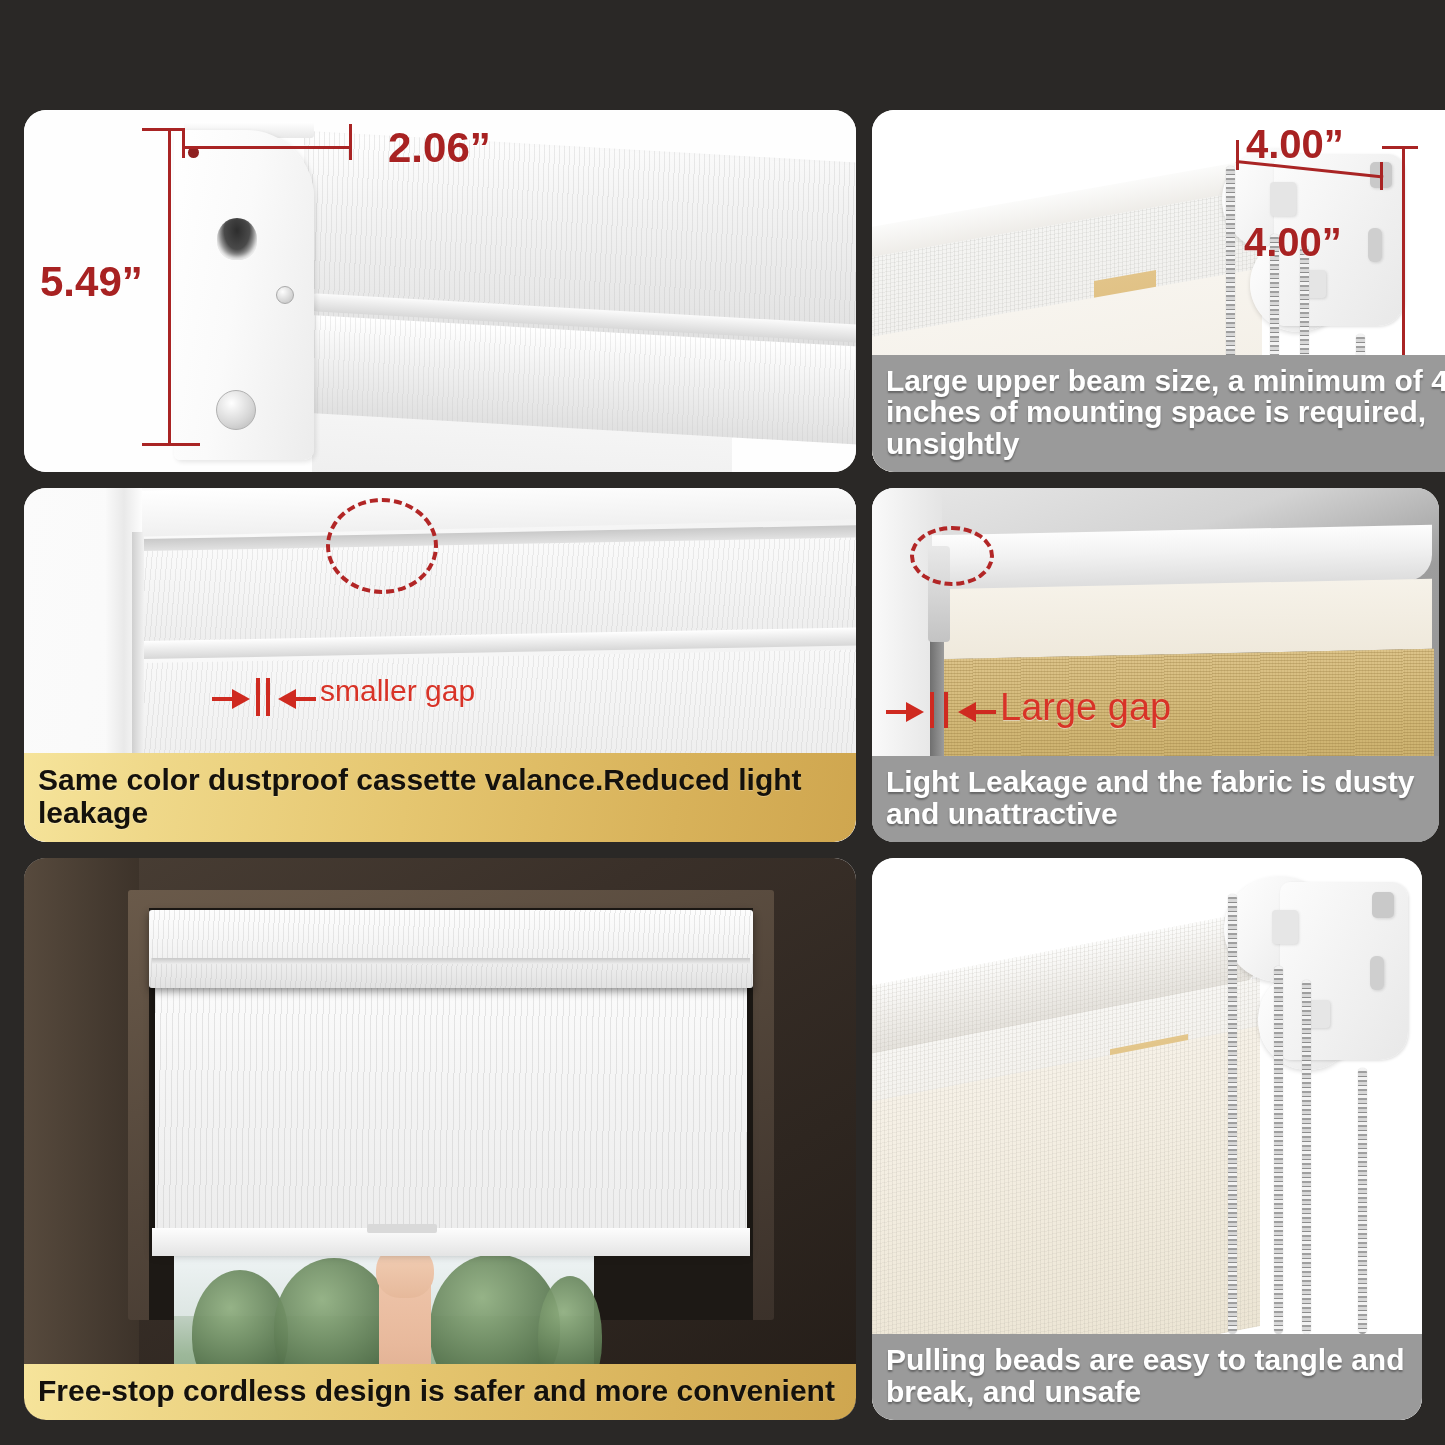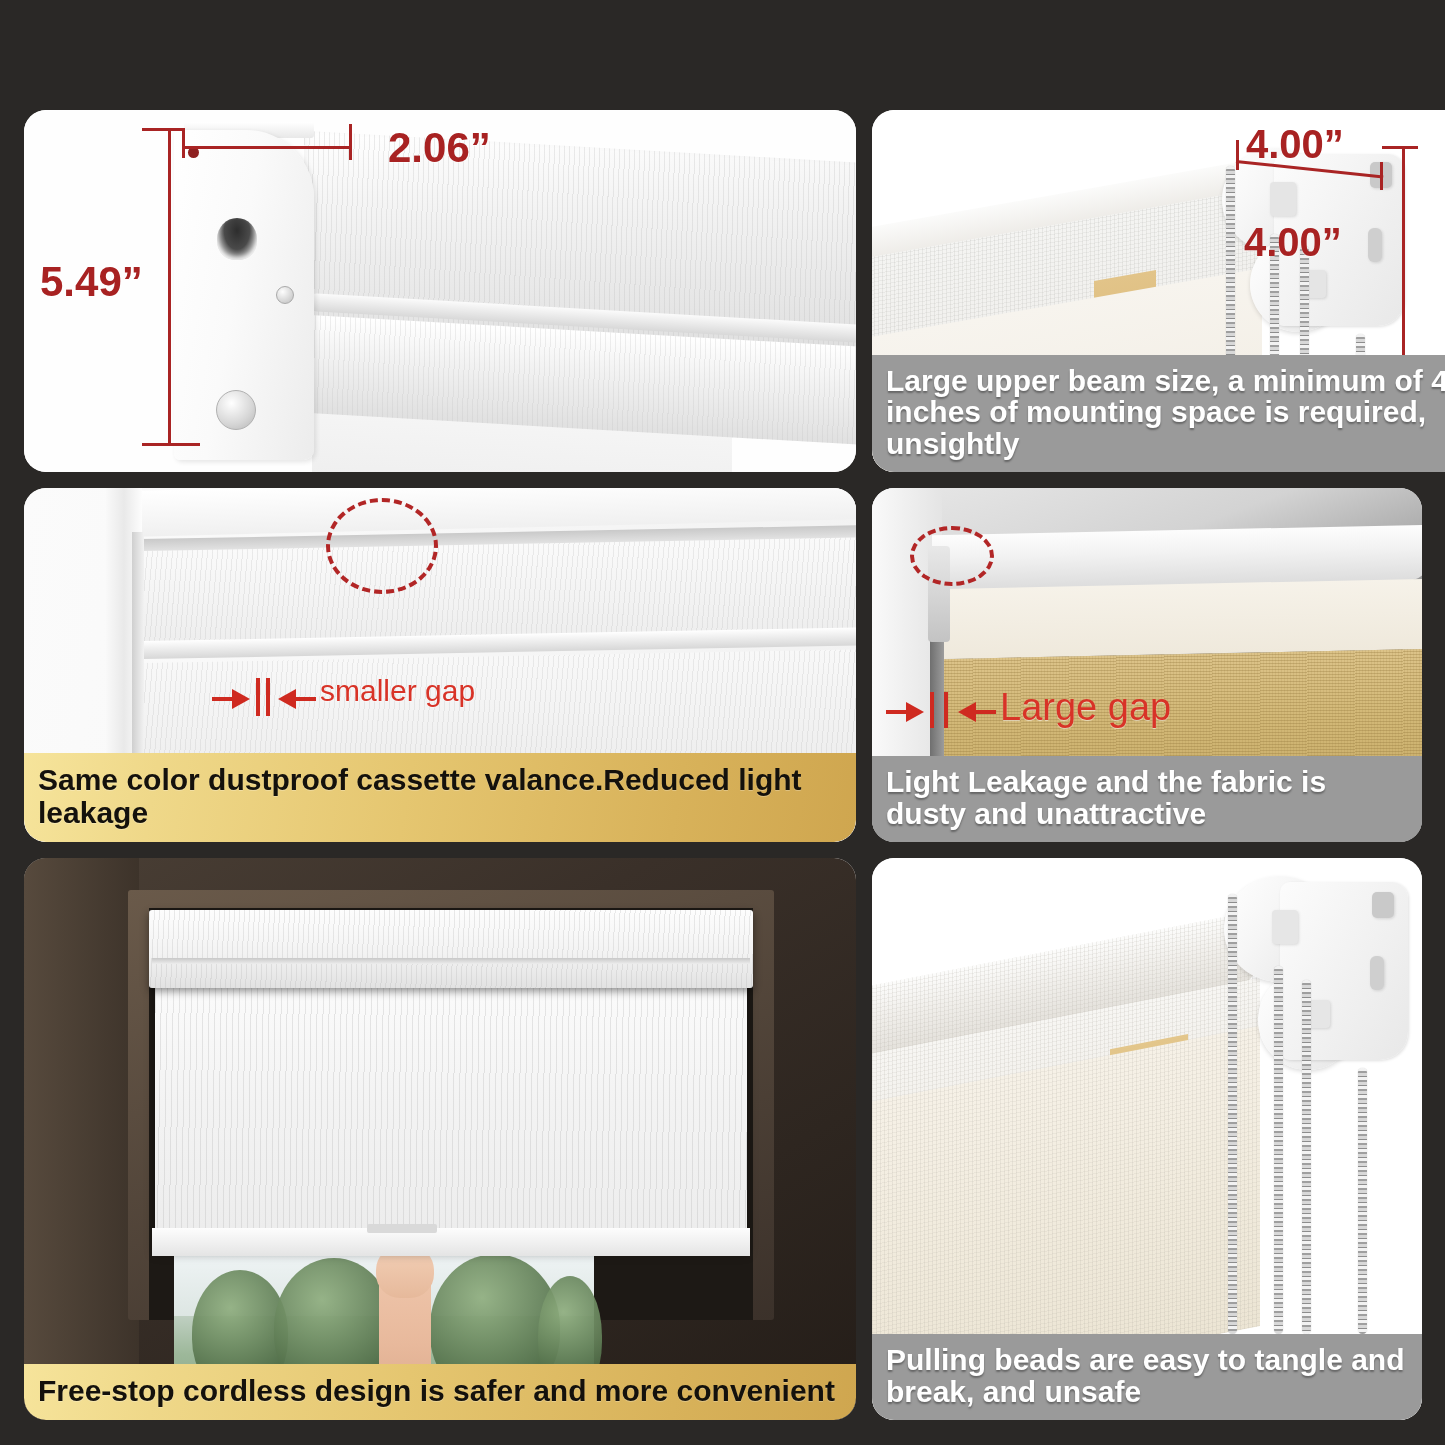--- a/index.html
+++ b/index.html
@@ -458,21 +458,21 @@
       <div class="arrow-l" style="left:254px;top:201px;"></div>
       <div class="arrow-stem" style="left:272px;top:209px;width:20px;"></div>
       <div class="gaplbl" style="left:296px;top:186px;font-size:30px;">smaller gap</div>
     </div>
 
     <div class="cap gold">
       <span>Same color dustproof cassette valance.Reduced light leakage</span>
     </div>
   </div>
 
-  <div class="panel" style="left:872px;top:488px;width:550px;height:354px;">
+  <div class="panel" style="left:872px;top:488px;width:550px;height:354px;padding-left:17px;">
     <div class="photo">
       <div class="p4bg"></div>
       <div class="p4-wall"></div>
       <div class="p4-tube"></div>
       <div class="p4-white"></div>
       <div class="p4-tan"></div>
       <div class="p4-post"></div>
       <div class="p4-clip"></div>
 
       <div class="dash-ellipse" style="left:38px;top:38px;width:76px;height:52px;"></div>

